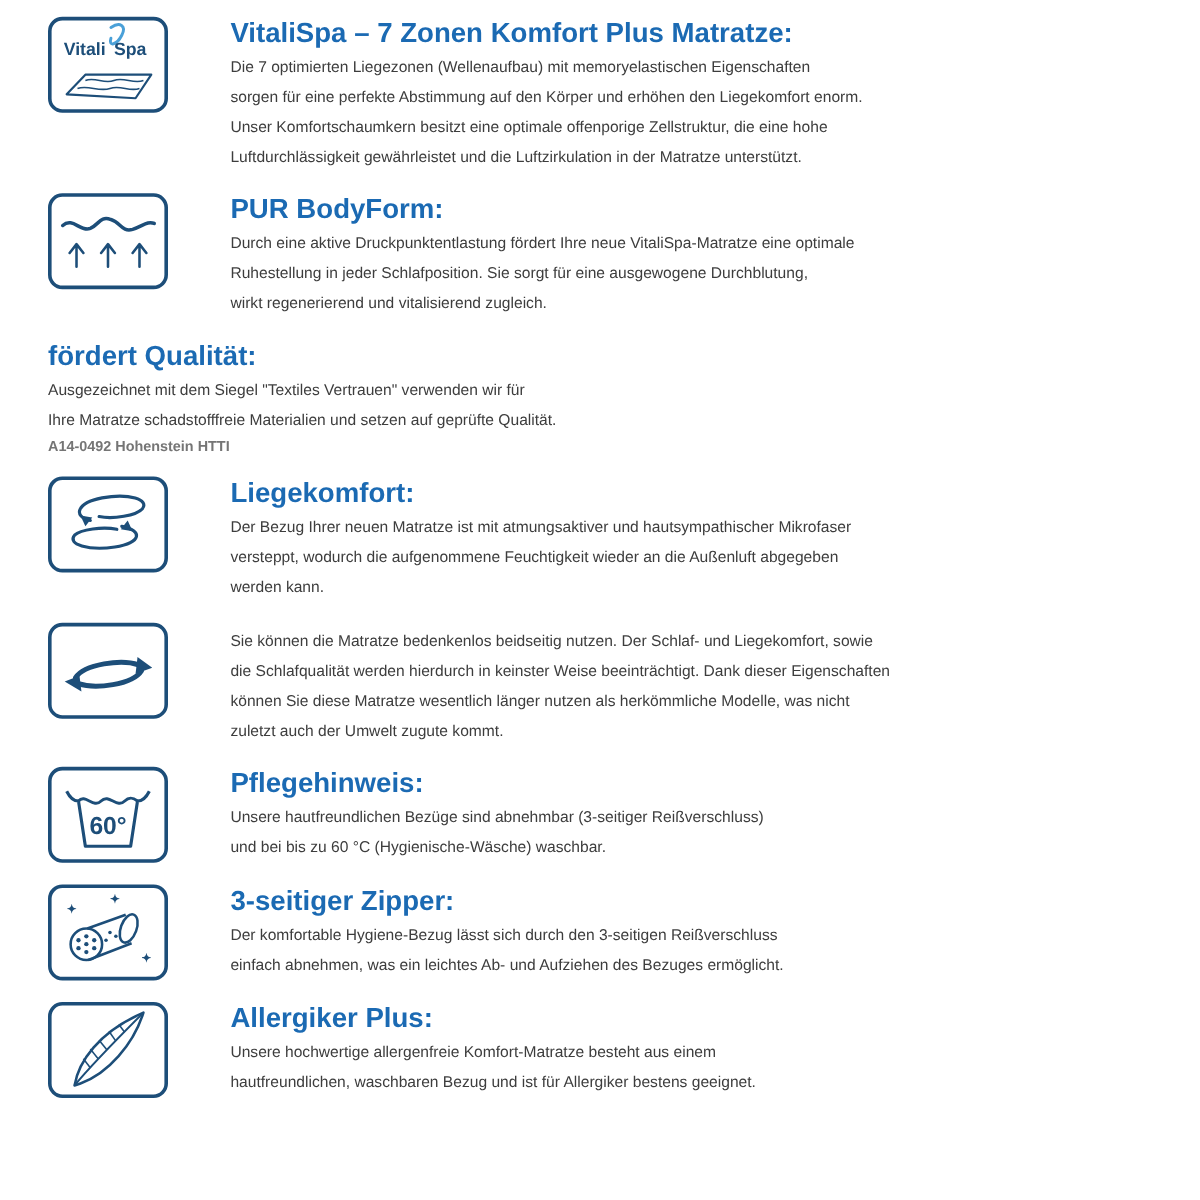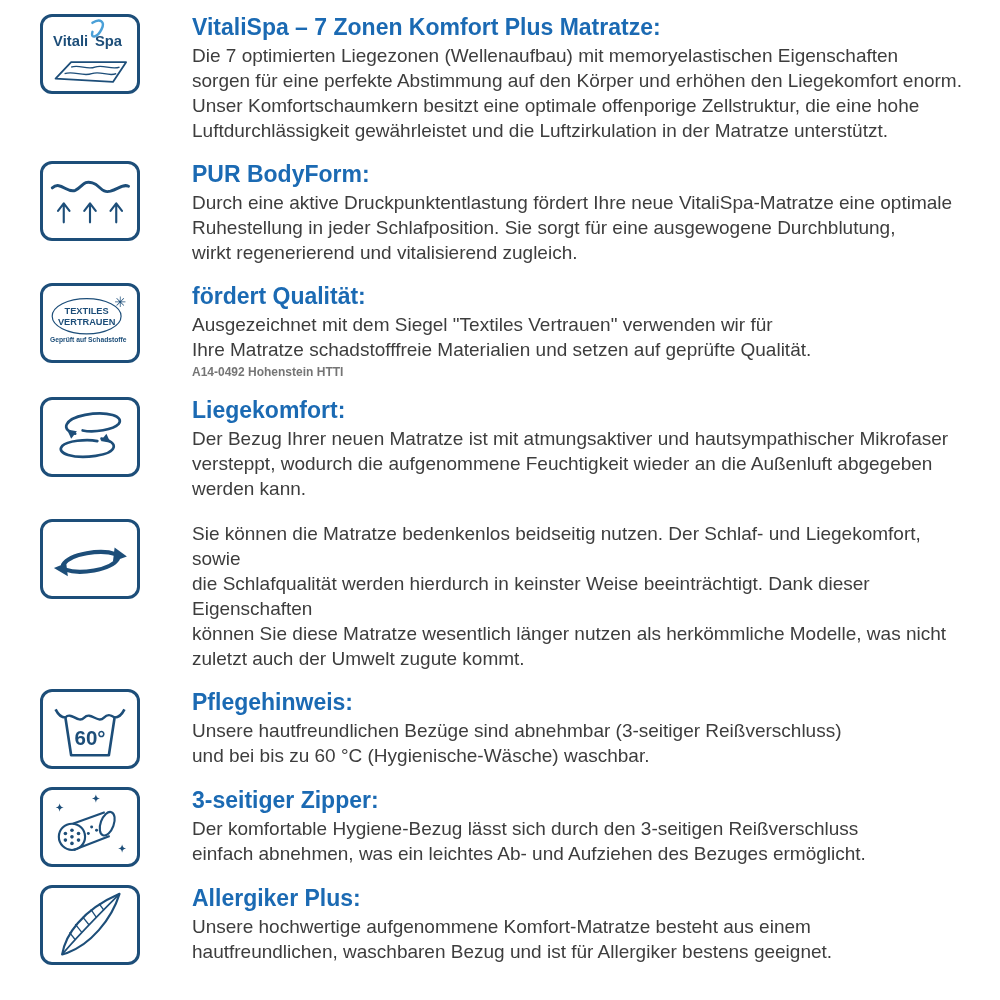--- a/index.html
+++ b/index.html
@@ -31,21 +31,21 @@
   .text { padding-top: 2px; max-width: 790px; }
   .heading {
     margin: 0 0 5px 0;
     font-size: 23px;
     line-height: 22px;
     font-weight: bold;
     color: #1b6ab3;
   }
   .body {
     margin: 0;
-    font-size: 19px;
+    font-size: 13px;
     line-height: 25px;
     color: #3d3d3d;
     white-space: pre-line;
   }
   .note {
     margin: 3px 0 0 0;
     font-size: 12px;
     font-weight: bold;
     color: #757575;
   }
@@ -91,29 +91,20 @@
     </div>
     <div class="text">
       <h3 class="heading">PUR BodyForm:</h3>
       <p class="body">Durch eine aktive Druckpunktentlastung fördert Ihre neue VitaliSpa-Matratze eine optimale
 Ruhestellung in jeder Schlafposition. Sie sorgt für eine ausgewogene Durchblutung,
 wirkt regenerierend und vitalisierend zugleich.</p>
     </div>
   </div>
 
   <div class="row">
-    <div class="icon-box">
-      <svg viewBox="0 0 100 100" width="84" height="84">
-        <ellipse cx="46" cy="42" rx="41" ry="21" fill="none" stroke="#1d4e79" stroke-width="1.4"></ellipse>
-        <text x="46" y="39" text-anchor="middle" font-size="11" font-weight="bold" fill="#1d4e79">TEXTILES</text>
-        <text x="46" y="52" text-anchor="middle" font-size="11" font-weight="bold" fill="#1d4e79">VERTRAUEN</text>
-        <text x="86" y="31" text-anchor="middle" font-size="17" fill="#1d4e79">✳</text>
-        <text x="48" y="73" text-anchor="middle" font-size="8" font-weight="bold" fill="#1d4e79">Geprüft auf Schadstoffe</text>
-      </svg>
-    </div>
     <div class="text">
       <h3 class="heading">fördert Qualität:</h3>
       <p class="body">Ausgezeichnet mit dem Siegel "Textiles Vertrauen" verwenden wir für
 Ihre Matratze schadstofffreie Materialien und setzen auf geprüfte Qualität.</p>
       <p class="note">A14-0492 Hohenstein HTTI</p>
     </div>
   </div>
 
   <div class="row">
     <div class="icon-box">
@@ -210,18 +201,18 @@
           <path d="M32 68 L25 59"></path>
           <path d="M40 59 L32 49"></path>
           <path d="M49 50 L41 40"></path>
           <path d="M58 41 L51 31"></path>
           <path d="M67 32 L61 24"></path>
         </g>
       </svg>
     </div>
     <div class="text">
       <h3 class="heading">Allergiker Plus:</h3>
-      <p class="body">Unsere hochwertige aufgenommene Komfort-Matratze besteht aus einem
+      <p class="body">Unsere hochwertige allergenfreie Komfort-Matratze besteht aus einem
 hautfreundlichen, waschbaren Bezug und ist für Allergiker bestens geeignet.</p>
     </div>
   </div>
 
 </div>
 
 </body></html>

